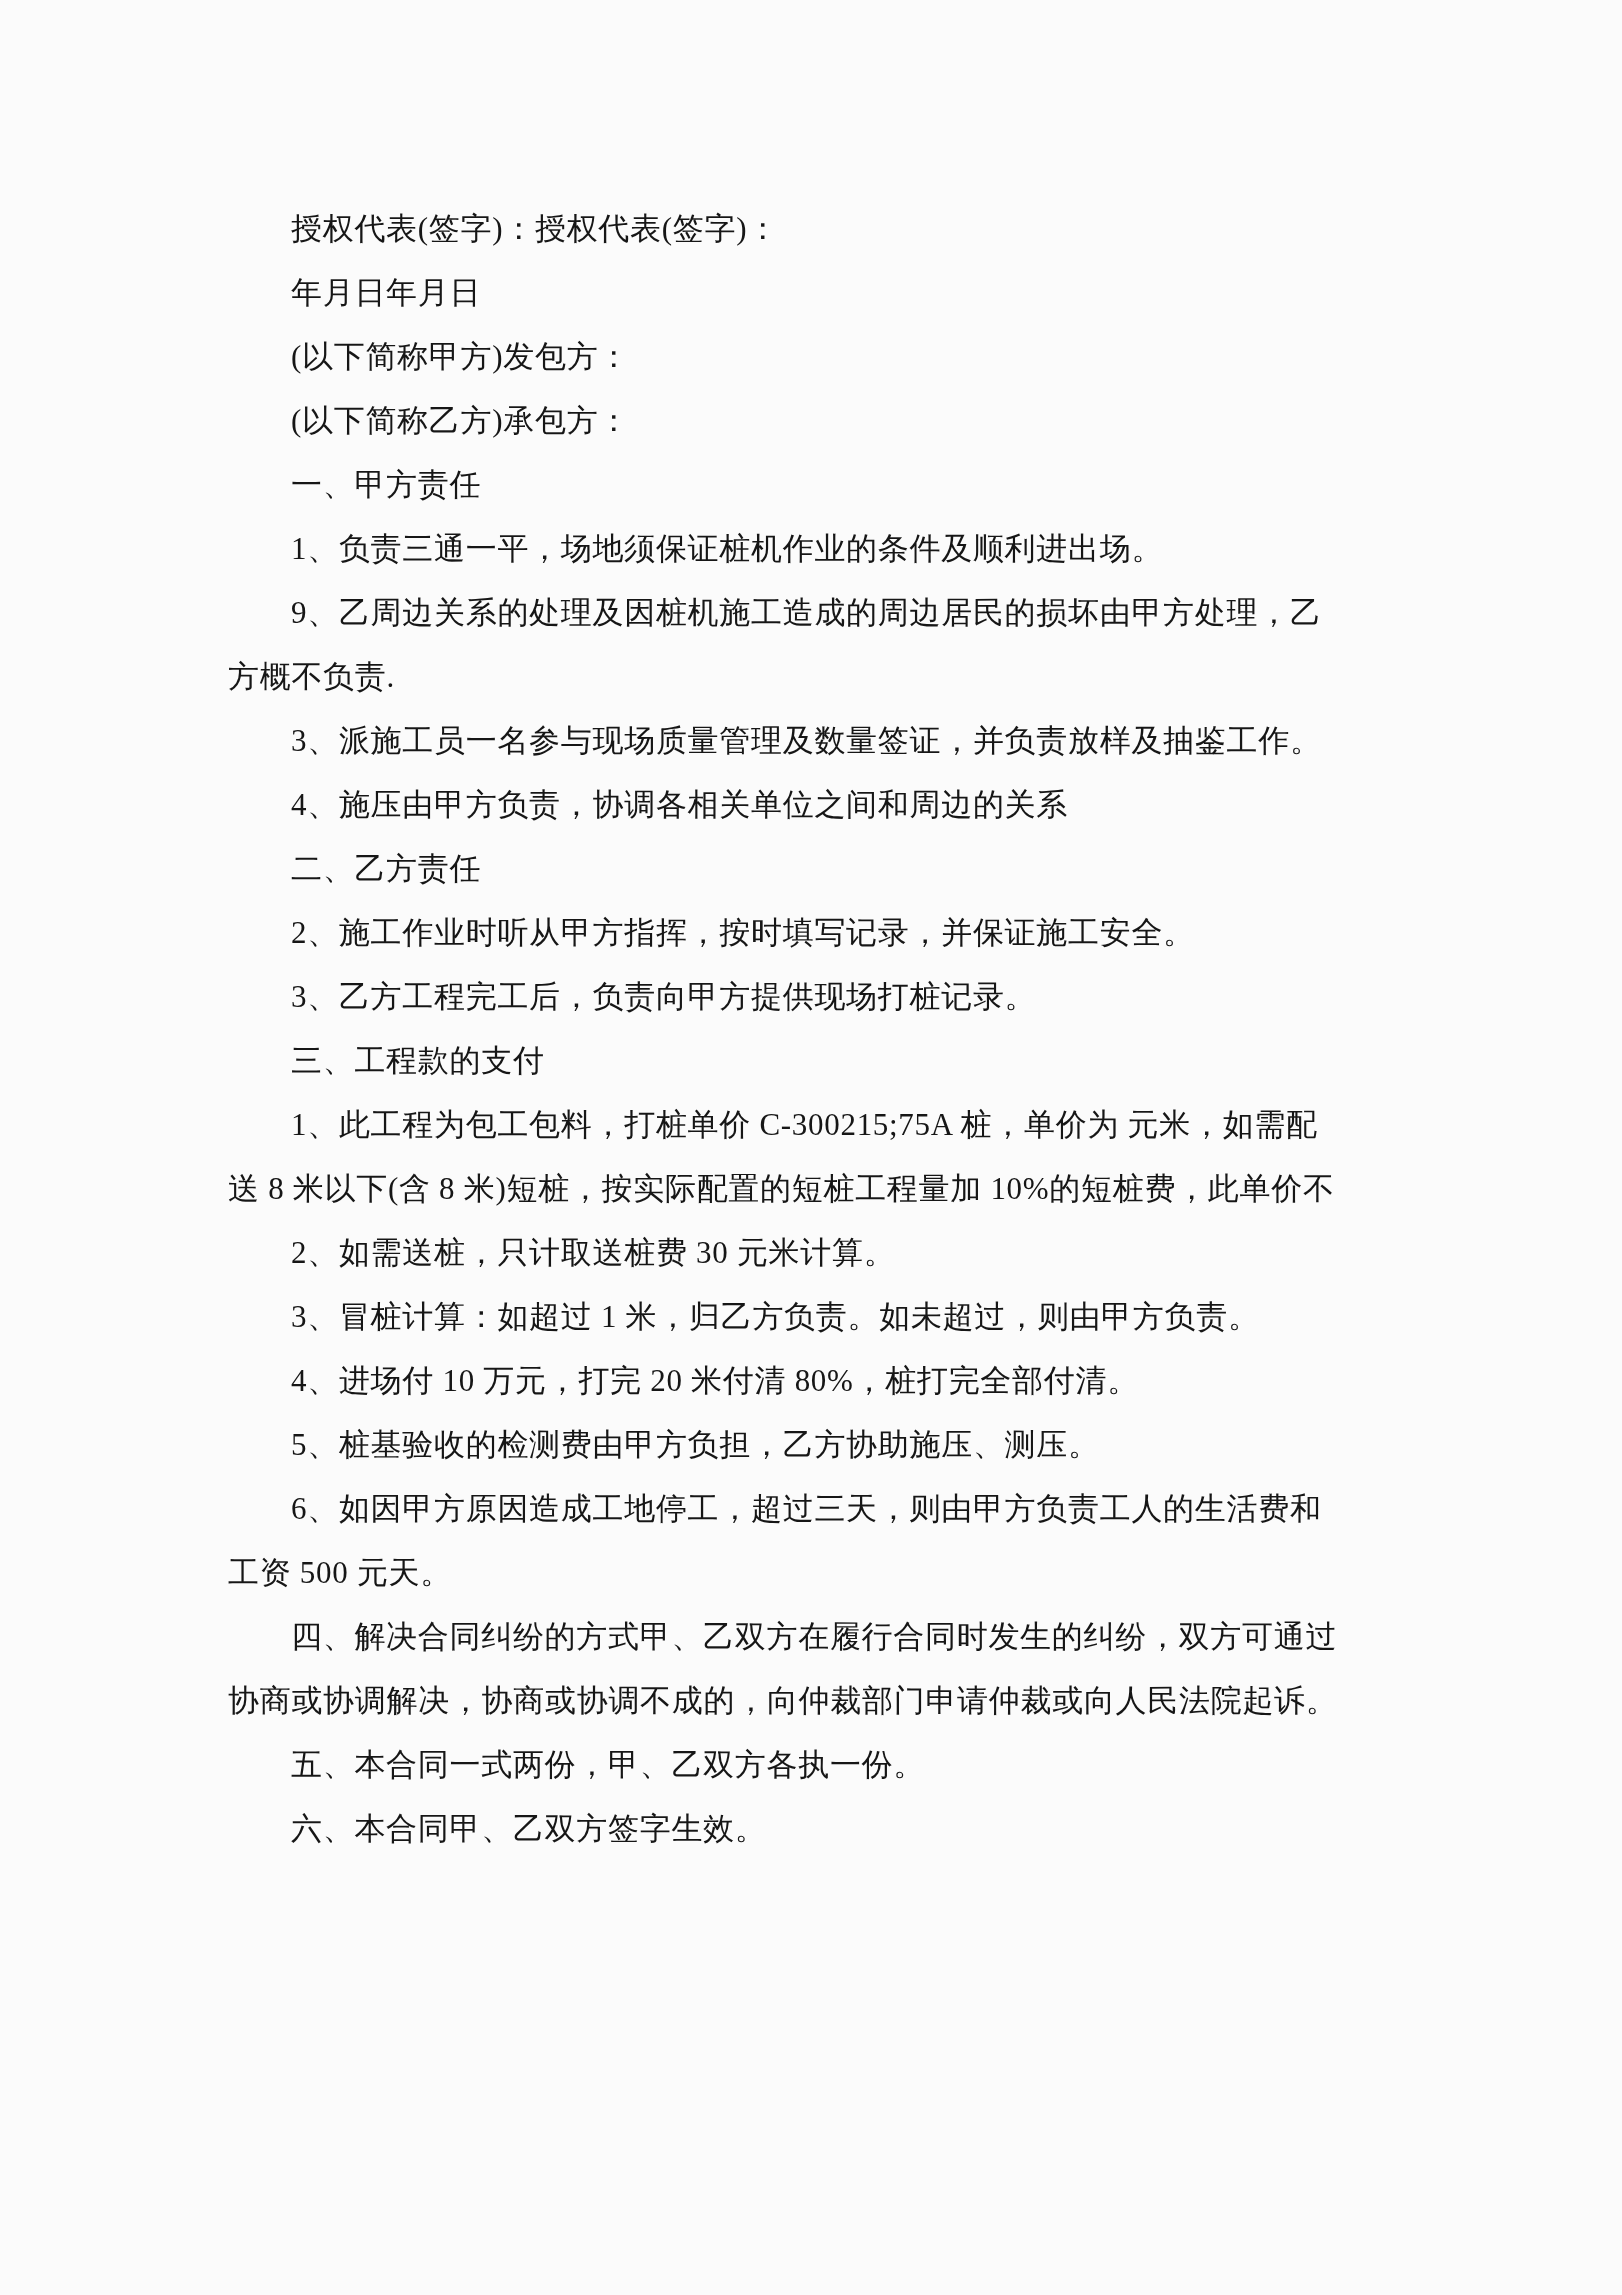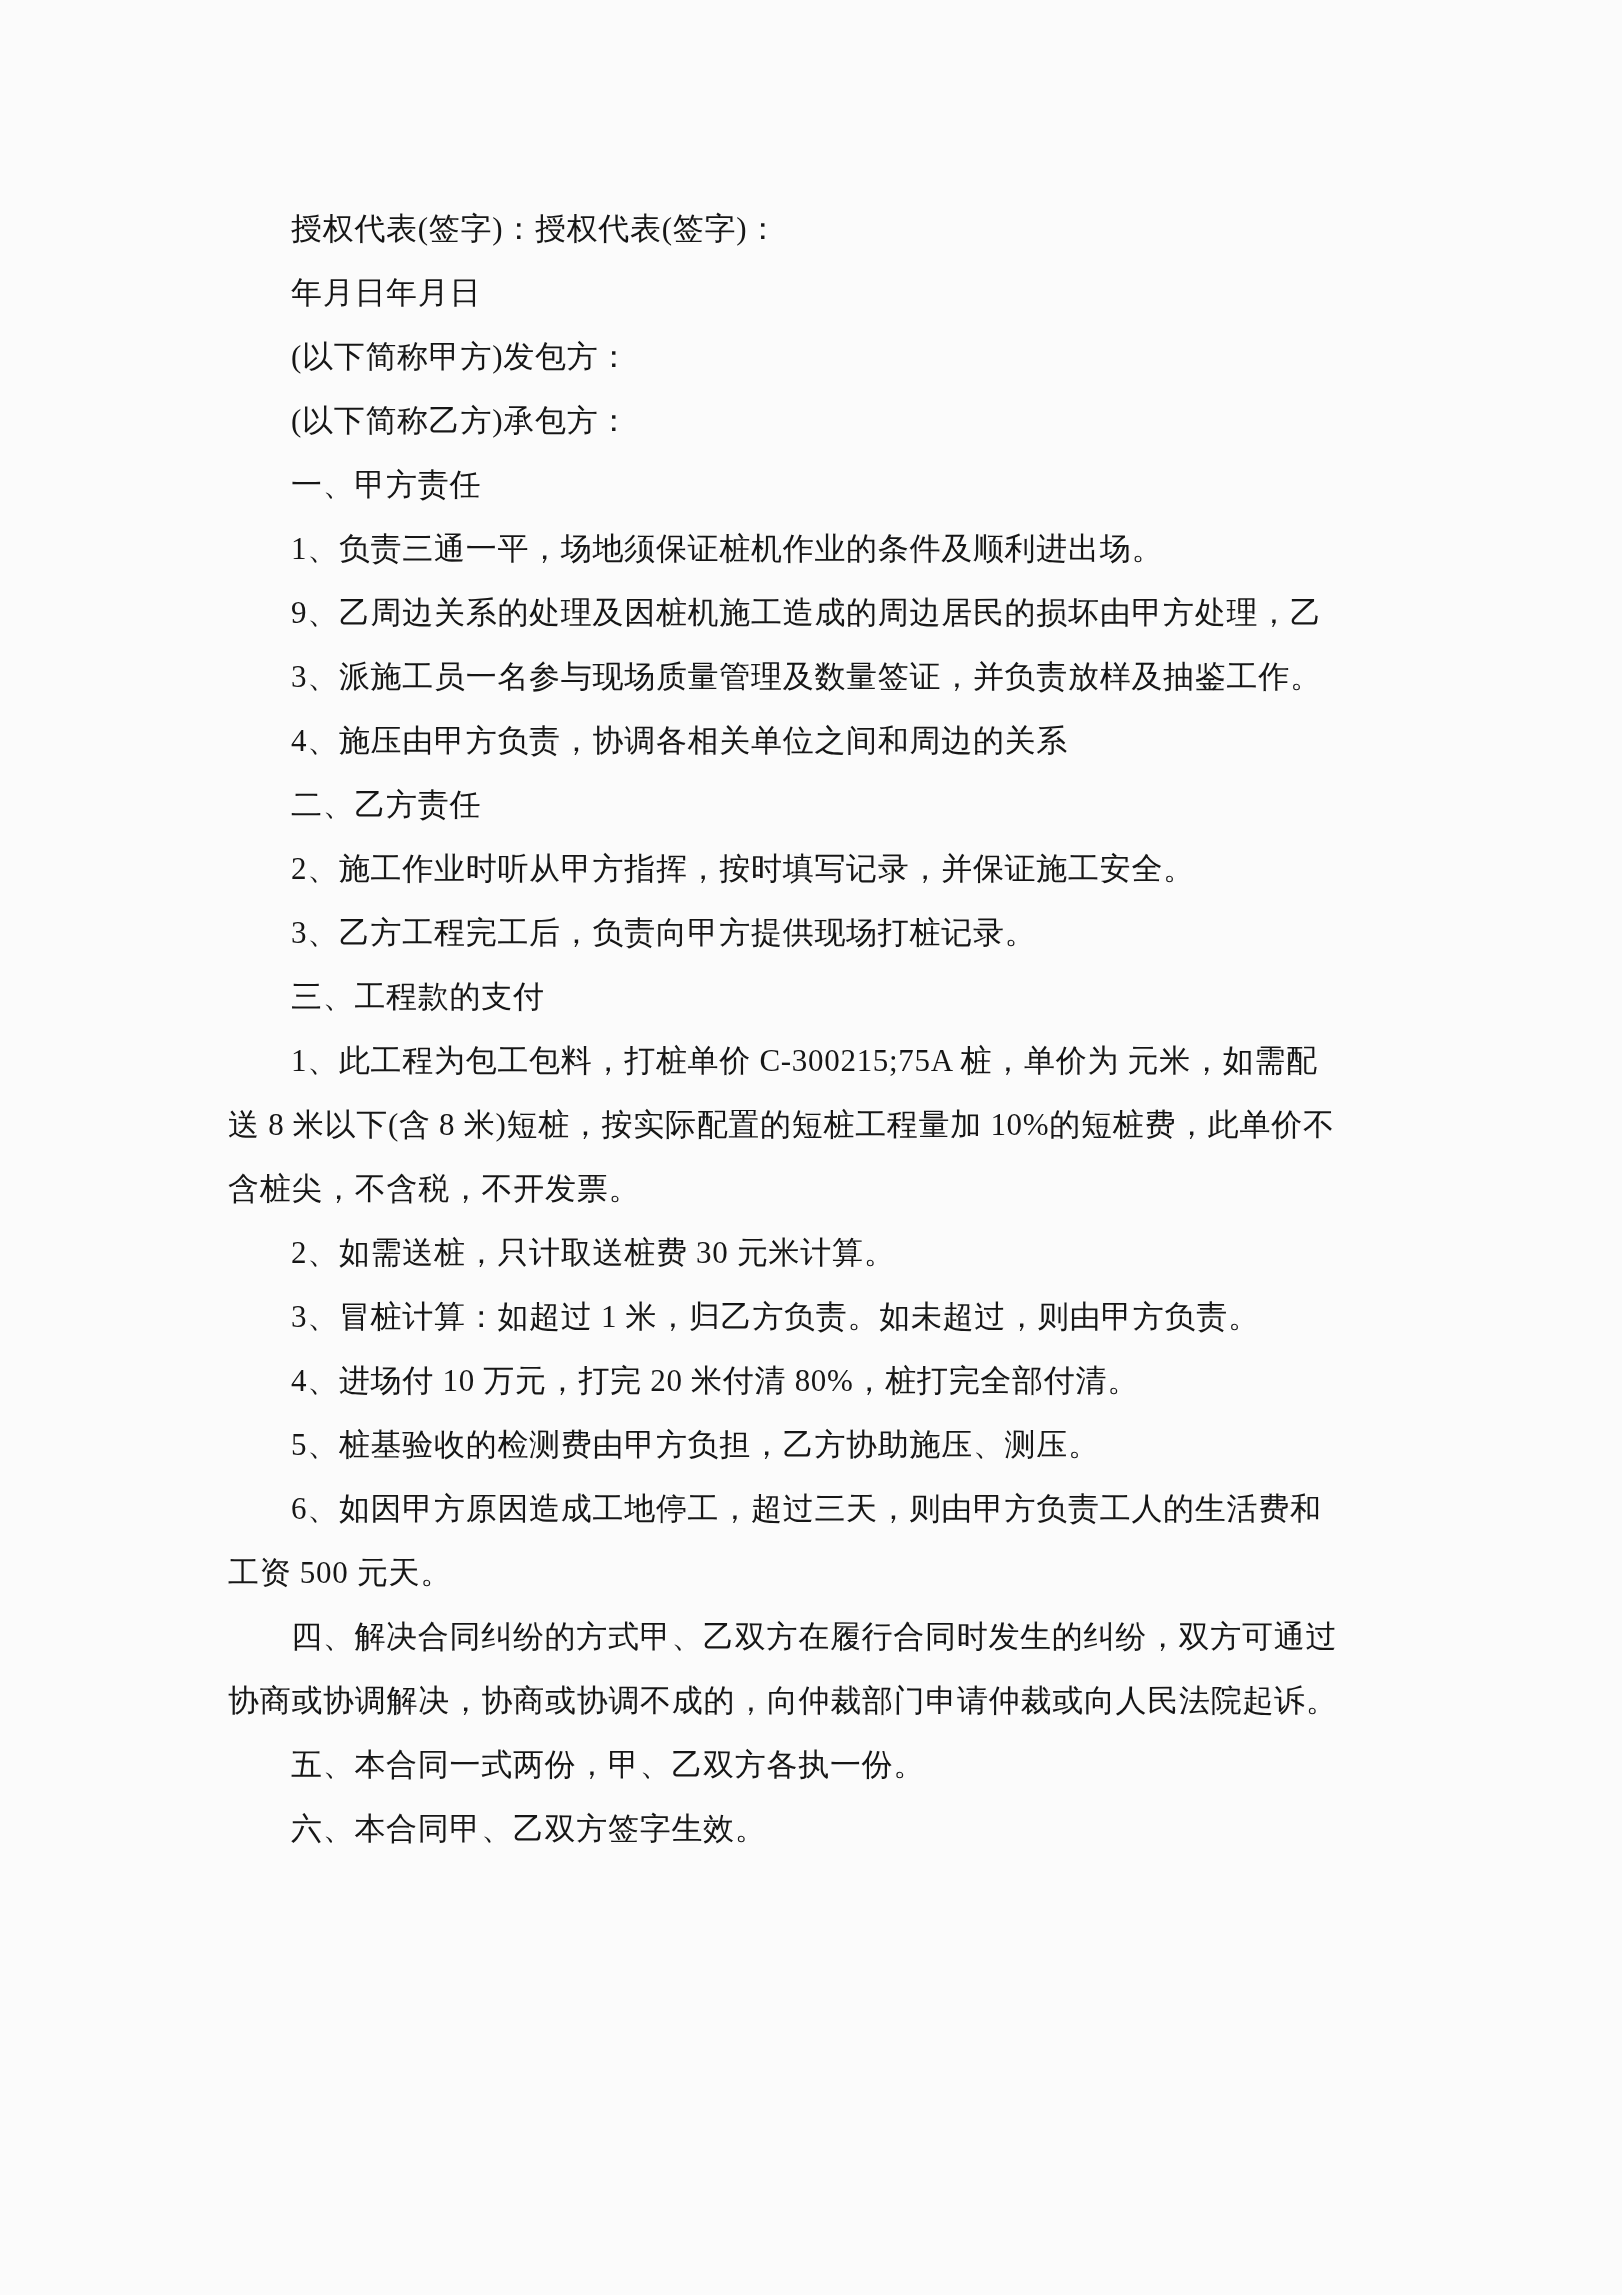--- a/index.html
+++ b/index.html
@@ -39,29 +39,29 @@
 <body>
 
 <div class="page">
   <div class="line ind">授权代表(签字)：授权代表(签字)：</div>
   <div class="line ind">年月日年月日</div>
   <div class="line ind">(以下简称甲方)发包方：</div>
   <div class="line ind">(以下简称乙方)承包方：</div>
   <div class="line ind">一、甲方责任</div>
   <div class="line ind">1、负责三通一平，场地须保证桩机作业的条件及顺利进出场。</div>
   <div class="line ind">9、乙周边关系的处理及因桩机施工造成的周边居民的损坏由甲方处理，乙</div>
+  <div class="line">方概不负责.</div>
   <div class="line ind">3、派施工员一名参与现场质量管理及数量签证，并负责放样及抽鉴工作。</div>
   <div class="line ind">4、施压由甲方负责，协调各相关单位之间和周边的关系</div>
   <div class="line ind">二、乙方责任</div>
   <div class="line ind">2、施工作业时听从甲方指挥，按时填写记录，并保证施工安全。</div>
   <div class="line ind">3、乙方工程完工后，负责向甲方提供现场打桩记录。</div>
   <div class="line ind">三、工程款的支付</div>
   <div class="line ind">1、此工程为包工包料，打桩单价 C-300215;75A 桩，单价为 元米，如需配</div>
   <div class="line">送 8 米以下(含 8 米)短桩，按实际配置的短桩工程量加 10%的短桩费，此单价不</div>
-  <div class="line">含桩尖，不含税，不开发票。</div>
   <div class="line ind">2、如需送桩，只计取送桩费 30 元米计算。</div>
   <div class="line ind">3、冒桩计算：如超过 1 米，归乙方负责。如未超过，则由甲方负责。</div>
   <div class="line ind">4、进场付 10 万元，打完 20 米付清 80%，桩打完全部付清。</div>
   <div class="line ind">5、桩基验收的检测费由甲方负担，乙方协助施压、测压。</div>
   <div class="line ind">6、如因甲方原因造成工地停工，超过三天，则由甲方负责工人的生活费和</div>
   <div class="line">工资 500 元天。</div>
   <div class="line ind">四、解决合同纠纷的方式甲、乙双方在履行合同时发生的纠纷，双方可通过</div>
   <div class="line">协商或协调解决，协商或协调不成的，向仲裁部门申请仲裁或向人民法院起诉。</div>
   <div class="line ind">五、本合同一式两份，甲、乙双方各执一份。</div>
   <div class="line ind">六、本合同甲、乙双方签字生效。</div>

